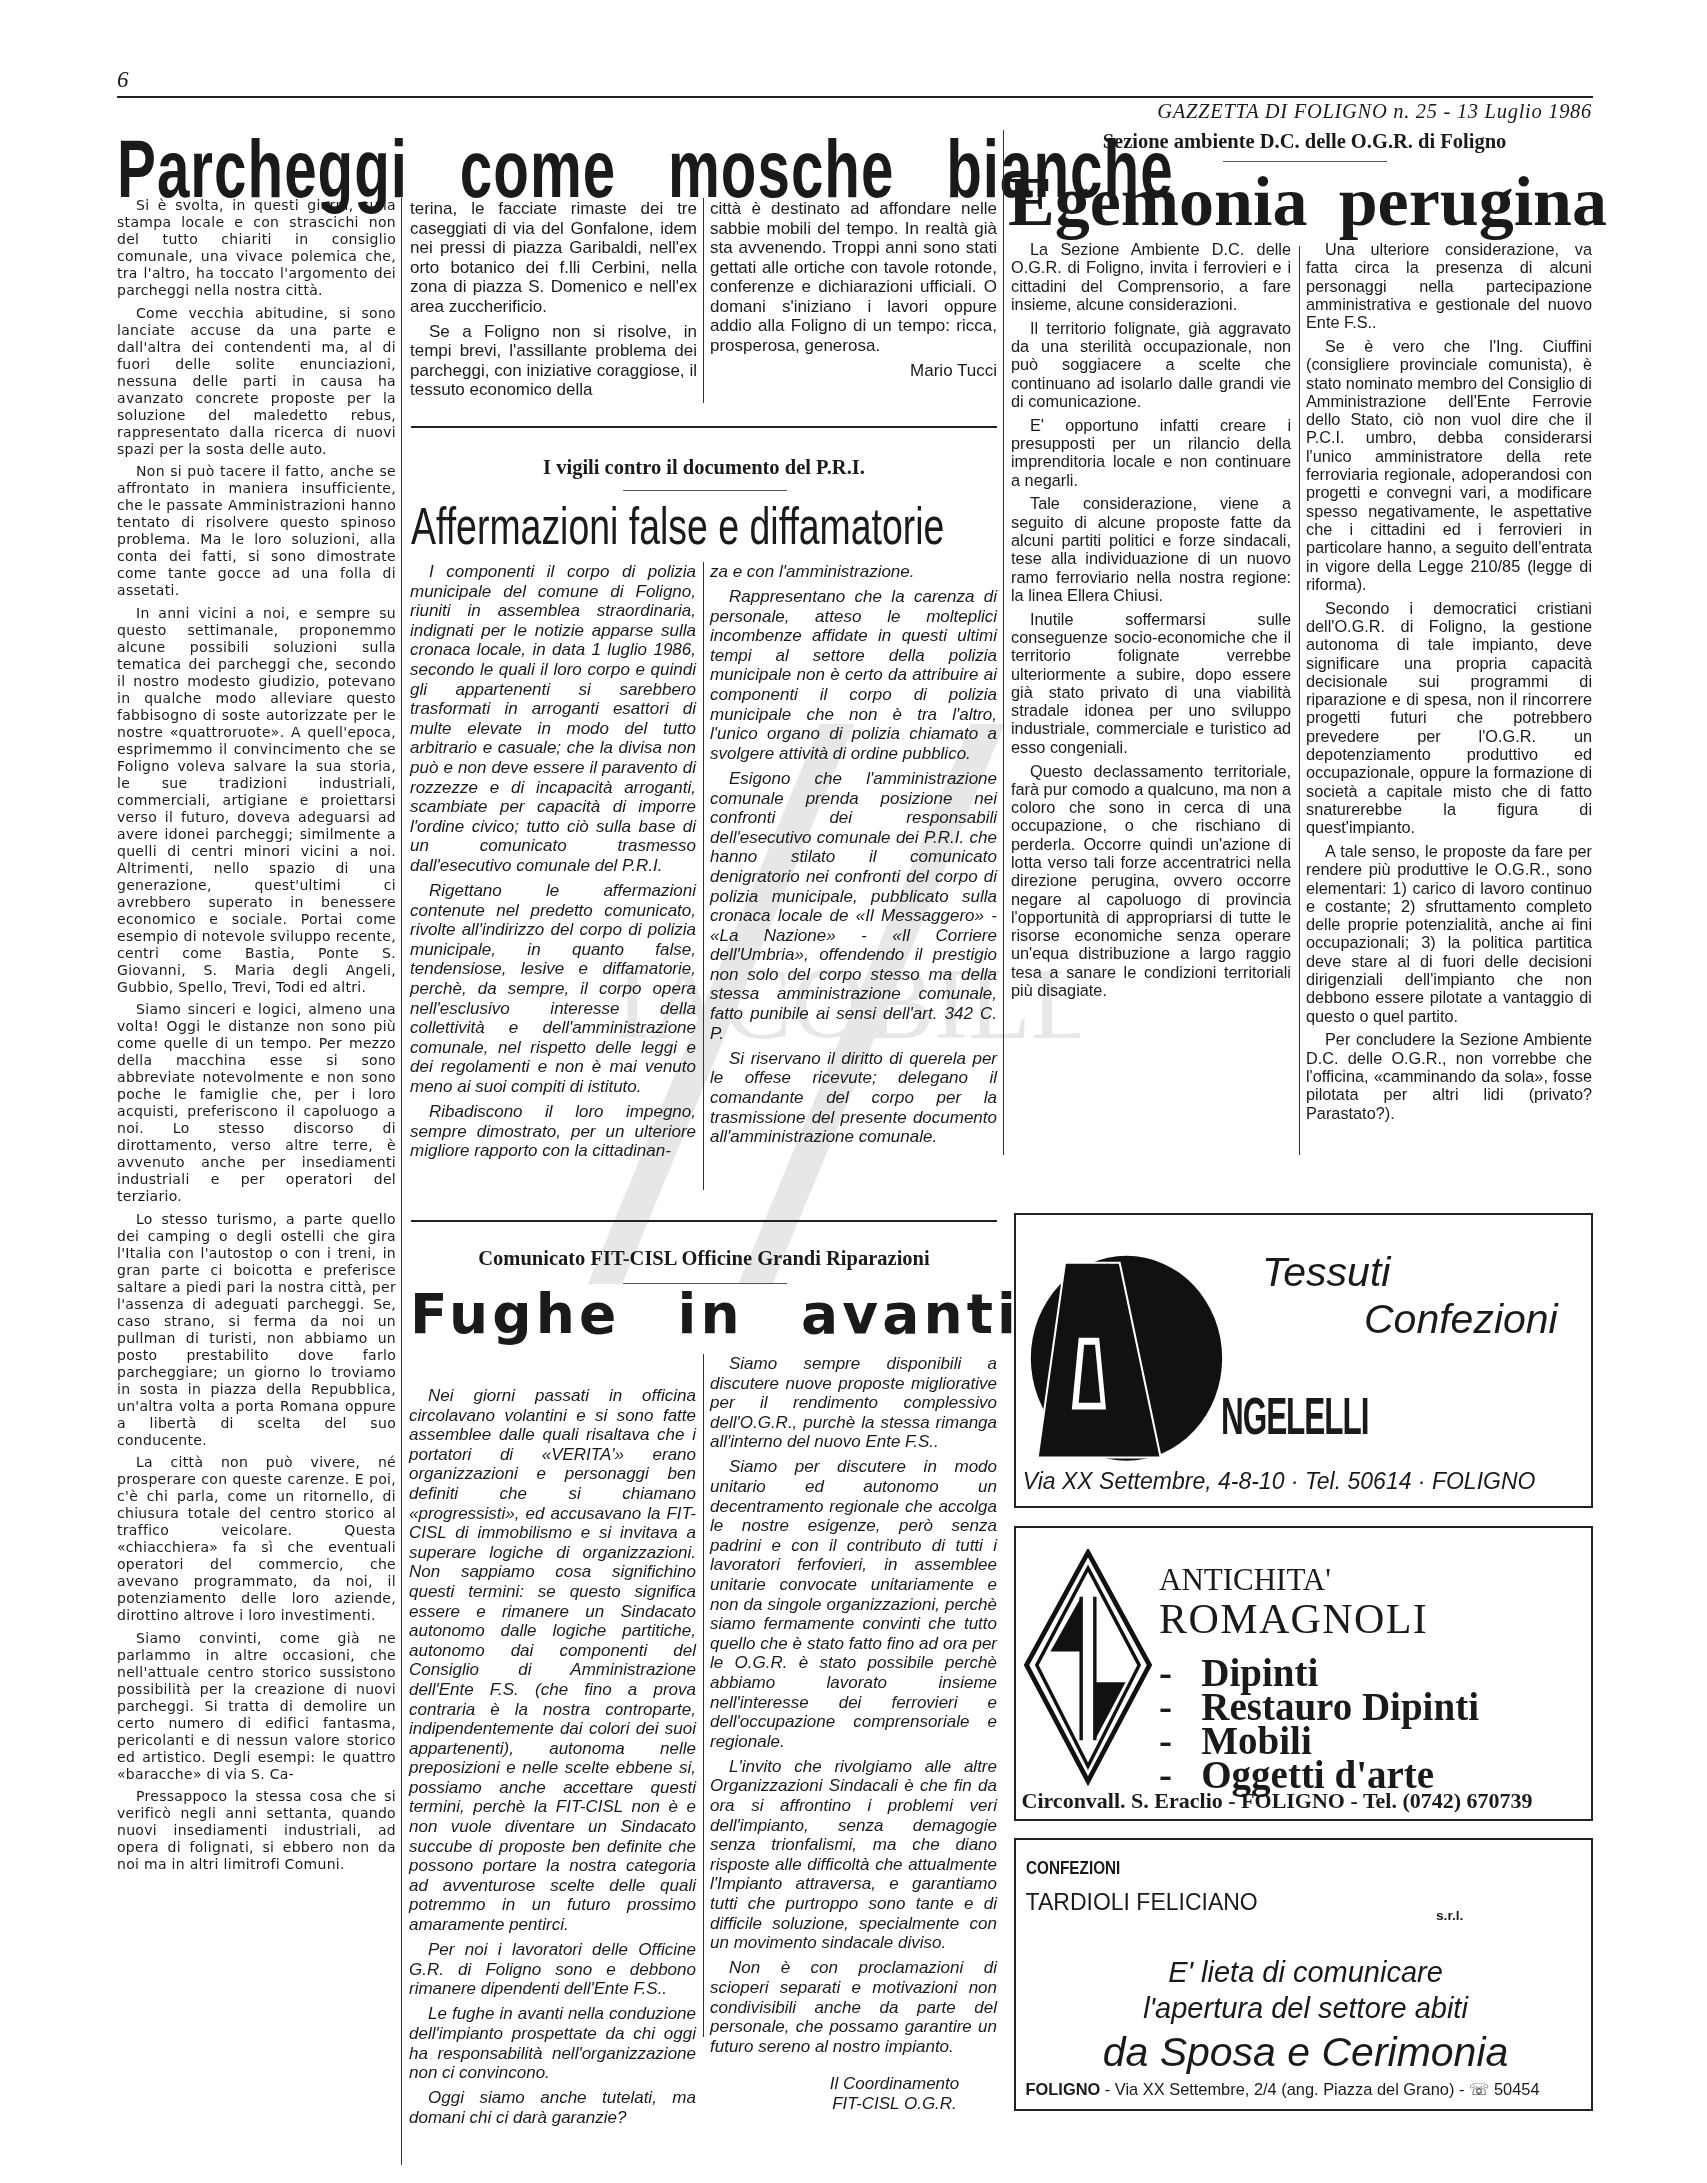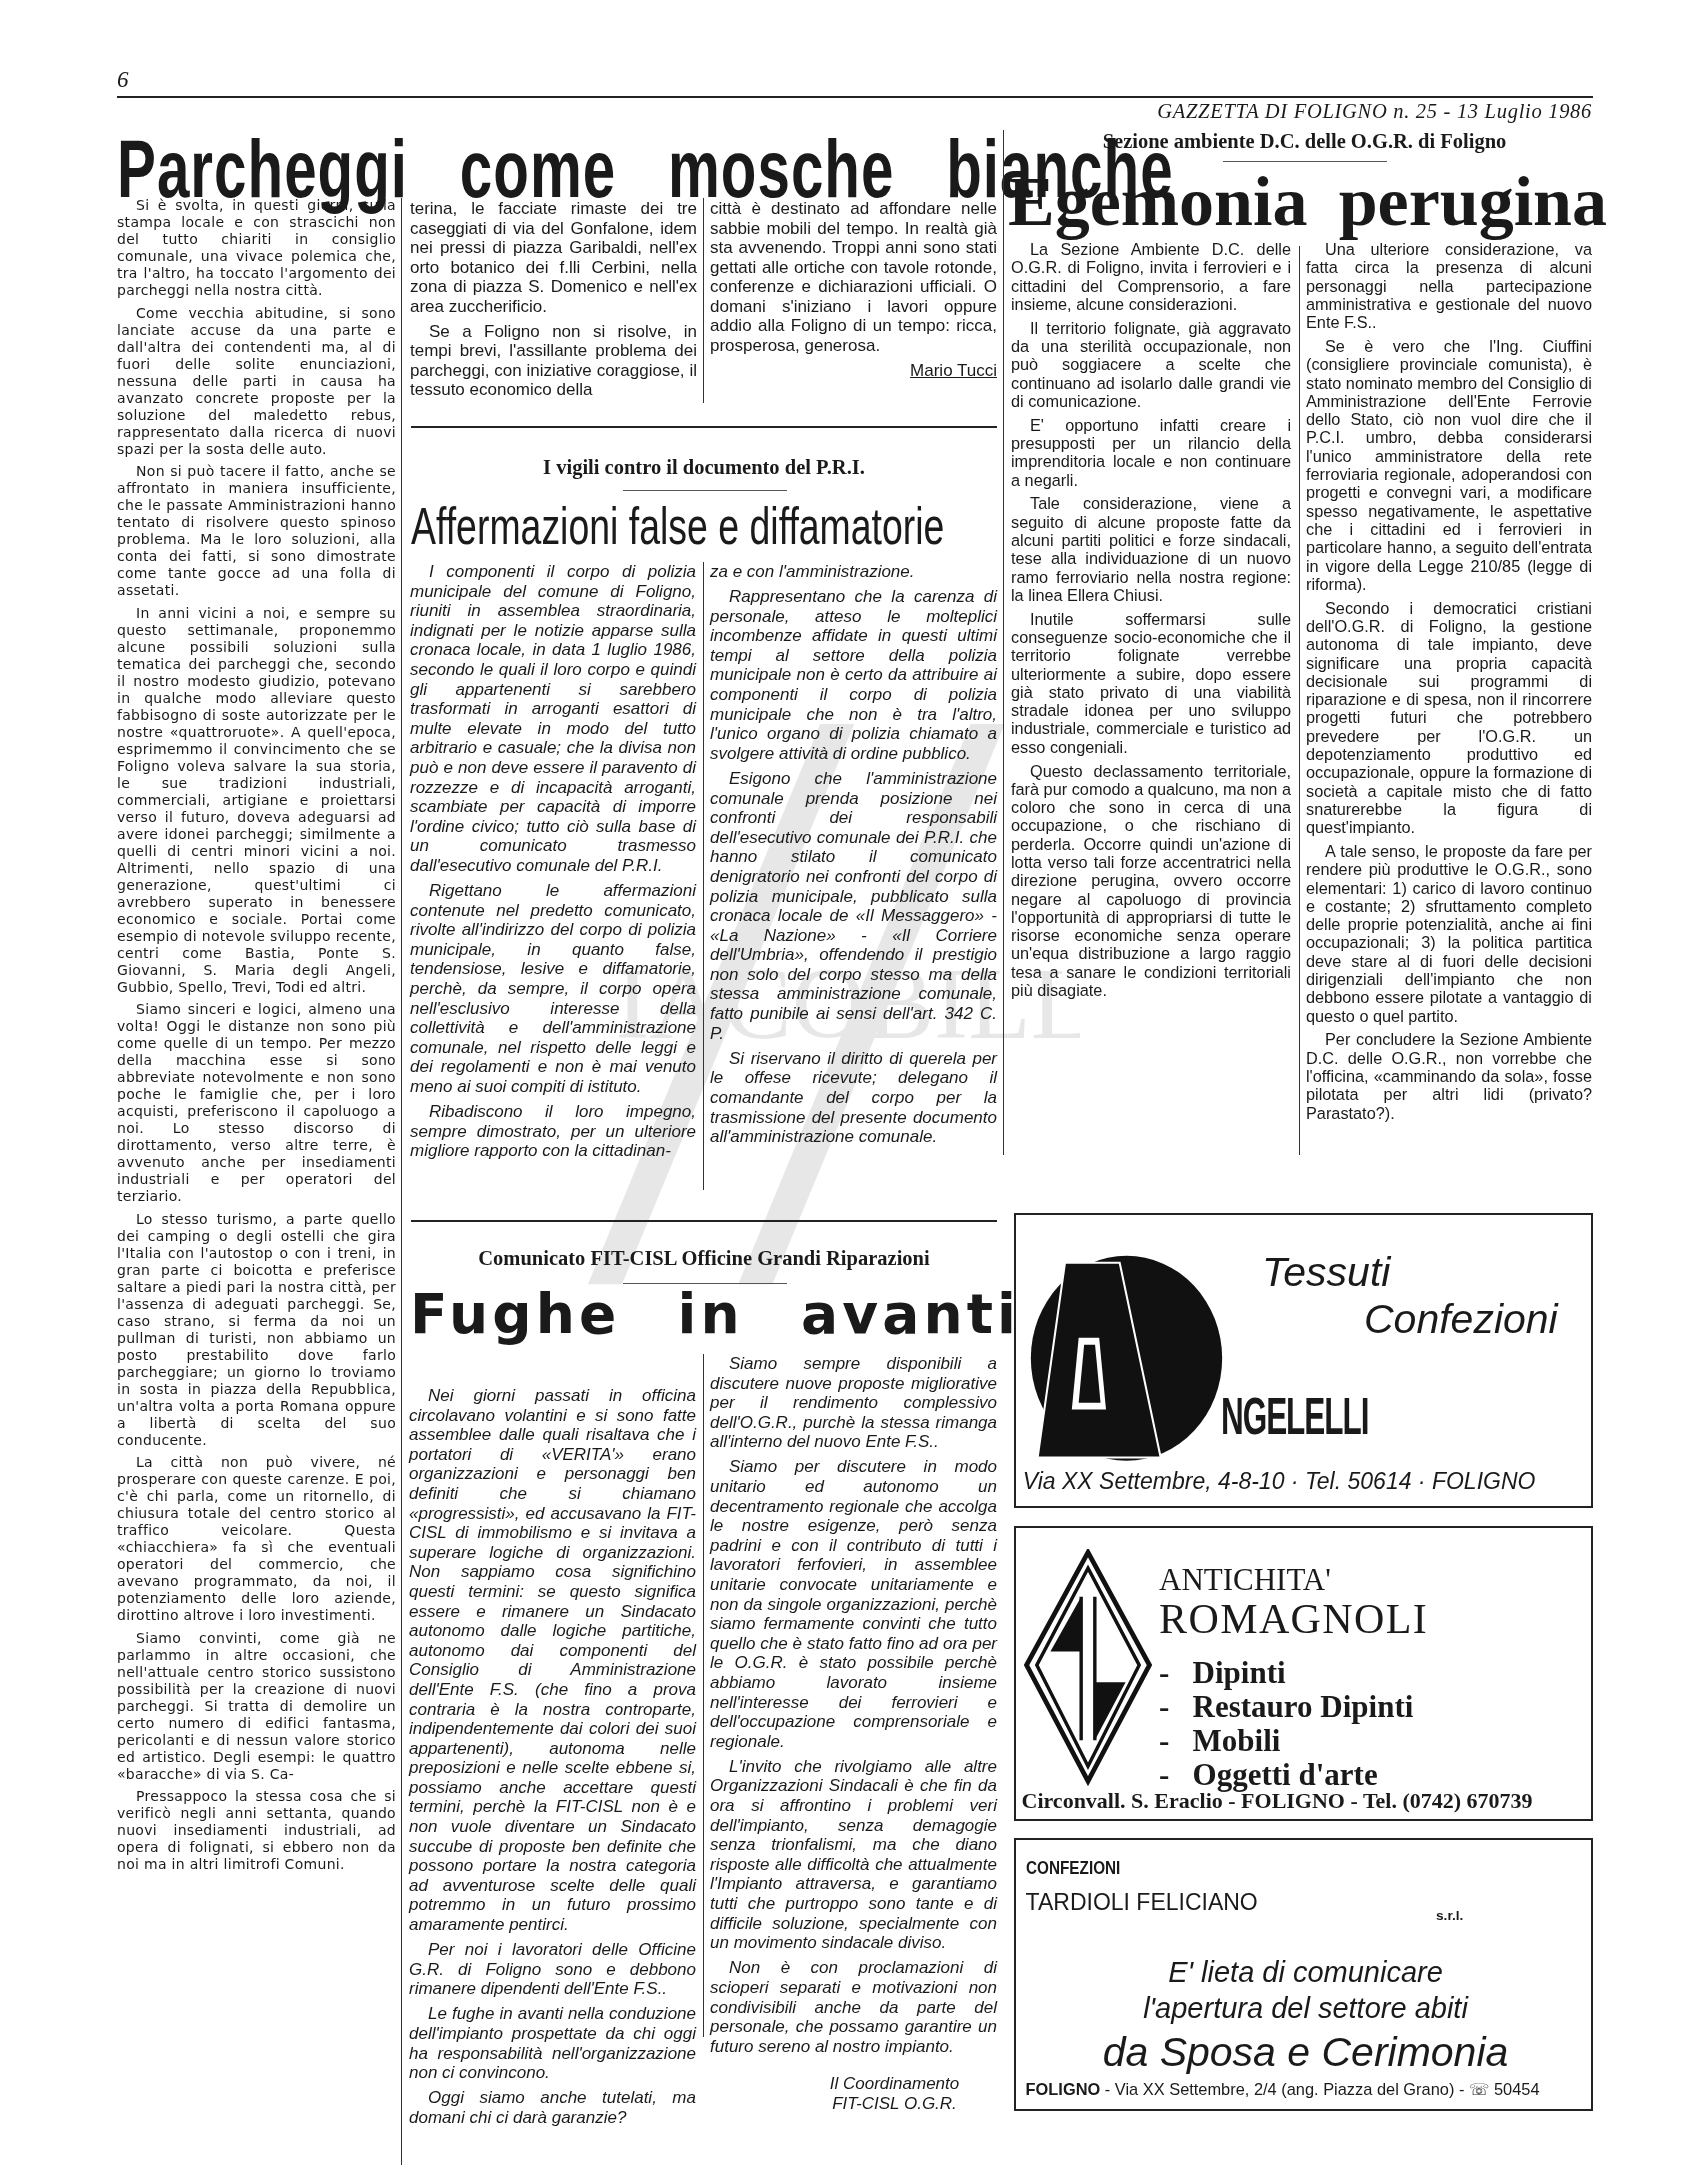--- a/index.html
+++ b/index.html
@@ -16,21 +16,21 @@
   .col p { margin: 0 0 5.5px 0; text-indent: 19px; }
   .wide-sans { font-family: "DejaVu Sans", sans-serif; font-size: 14px; line-height: 17px; letter-spacing: 0.3px; }
   .cond-sans { font-family: "Liberation Sans", sans-serif; font-size: 17px; line-height: 19.5px; transform-origin: left top; }
   .cond-italic { font-family: "Liberation Sans", sans-serif; font-style: italic; font-size: 17px; line-height: 19.6px; }
 
   .vrule { width: 0; border-left: 1.4px solid #333; }
   .hrule { height: 0; border-top: 2.7px solid #222; }
   .short-rule { height: 0; border-top: 1.4px solid #555; }
 
   .kicker { font-family: "Liberation Serif", serif; font-weight: bold; font-size: 20.5px; text-align: center; white-space: nowrap; }
-  .signature { text-align: right; font-family: "Liberation Sans", sans-serif; font-size: 17px; text-decoration: underline; }
+  .signature { text-align: right; font-family: "Liberation Sans", sans-serif; font-size: 17px; }
 
   .ad-box { border: 2px solid #222; box-sizing: border-box; }
   .ad-serif { font-family: "Liberation Serif", serif; }
   .ad-sans { font-family: "Liberation Sans", sans-serif; }
 
   .watermark { left: 533px; top: 683px; width: 547px; height: 615px; opacity: 0.12; pointer-events: none; }
 </style>
 </head>
 <body>
 
@@ -154,21 +154,21 @@
 <div class="abs ad-box" style="left:1014px; top:1526px; width:579px; height:295px;">
   <svg class="abs" style="left:6.8px; top:20.5px;" width="130" height="239" viewBox="0 0 190 350">
     <path d="M95 5 L185 170 L95 340 L5 170 Z" fill="none" stroke="#111" stroke-width="7"></path>
     <path d="M95 28 L170 170 L95 318 L20 170 Z" fill="none" stroke="#111" stroke-width="5"></path>
     <path d="M85 70 L85 280 M105 70 L105 280" stroke="#111" stroke-width="5"></path>
     <path d="M85 70 L40 150 L85 150 Z" fill="#111"></path>
     <path d="M105 280 L150 195 L105 195 Z" fill="#111"></path>
   </svg>
   <div class="abs ad-serif" style="left:143px; top:34px; font-size:31px;">ANTICHITA'</div>
   <div class="abs ad-serif" style="left:143px; top:67px; font-size:42px; letter-spacing:1.4px;">ROMAGNOLI</div>
-  <div class="abs ad-serif" style="left:143px; top:128px; font-size:31px; line-height:34px; font-weight:bold;">
+  <div class="abs ad-serif" style="left:143px; top:128px; font-size:39px; line-height:34px; font-weight:bold;">
     <div><span>-</span>&nbsp;&nbsp;&nbsp;<span>Dipinti</span></div>
     <div><span>-</span>&nbsp;&nbsp;&nbsp;<span>Restauro Dipinti</span></div>
     <div><span>-</span>&nbsp;&nbsp;&nbsp;<span>Mobili</span></div>
     <div><span>-</span>&nbsp;&nbsp;&nbsp;<span>Oggetti d'arte</span></div>
   </div>
   <div class="abs ad-serif" style="left:5.5px; top:260px; font-size:22px; font-weight:bold; white-space:nowrap;">Circonvall. S. Eraclio - FOLIGNO - Tel. (0742) 670739</div>
 </div>
 
 <div class="abs ad-box" style="left:1014px; top:1838px; width:579px; height:273px;">
   <div class="abs ad-sans" style="left:9.6px; top:18px; font-size:18px; font-weight:bold; transform:scale(0.85,1); transform-origin:left top;">CONFEZIONI</div>

